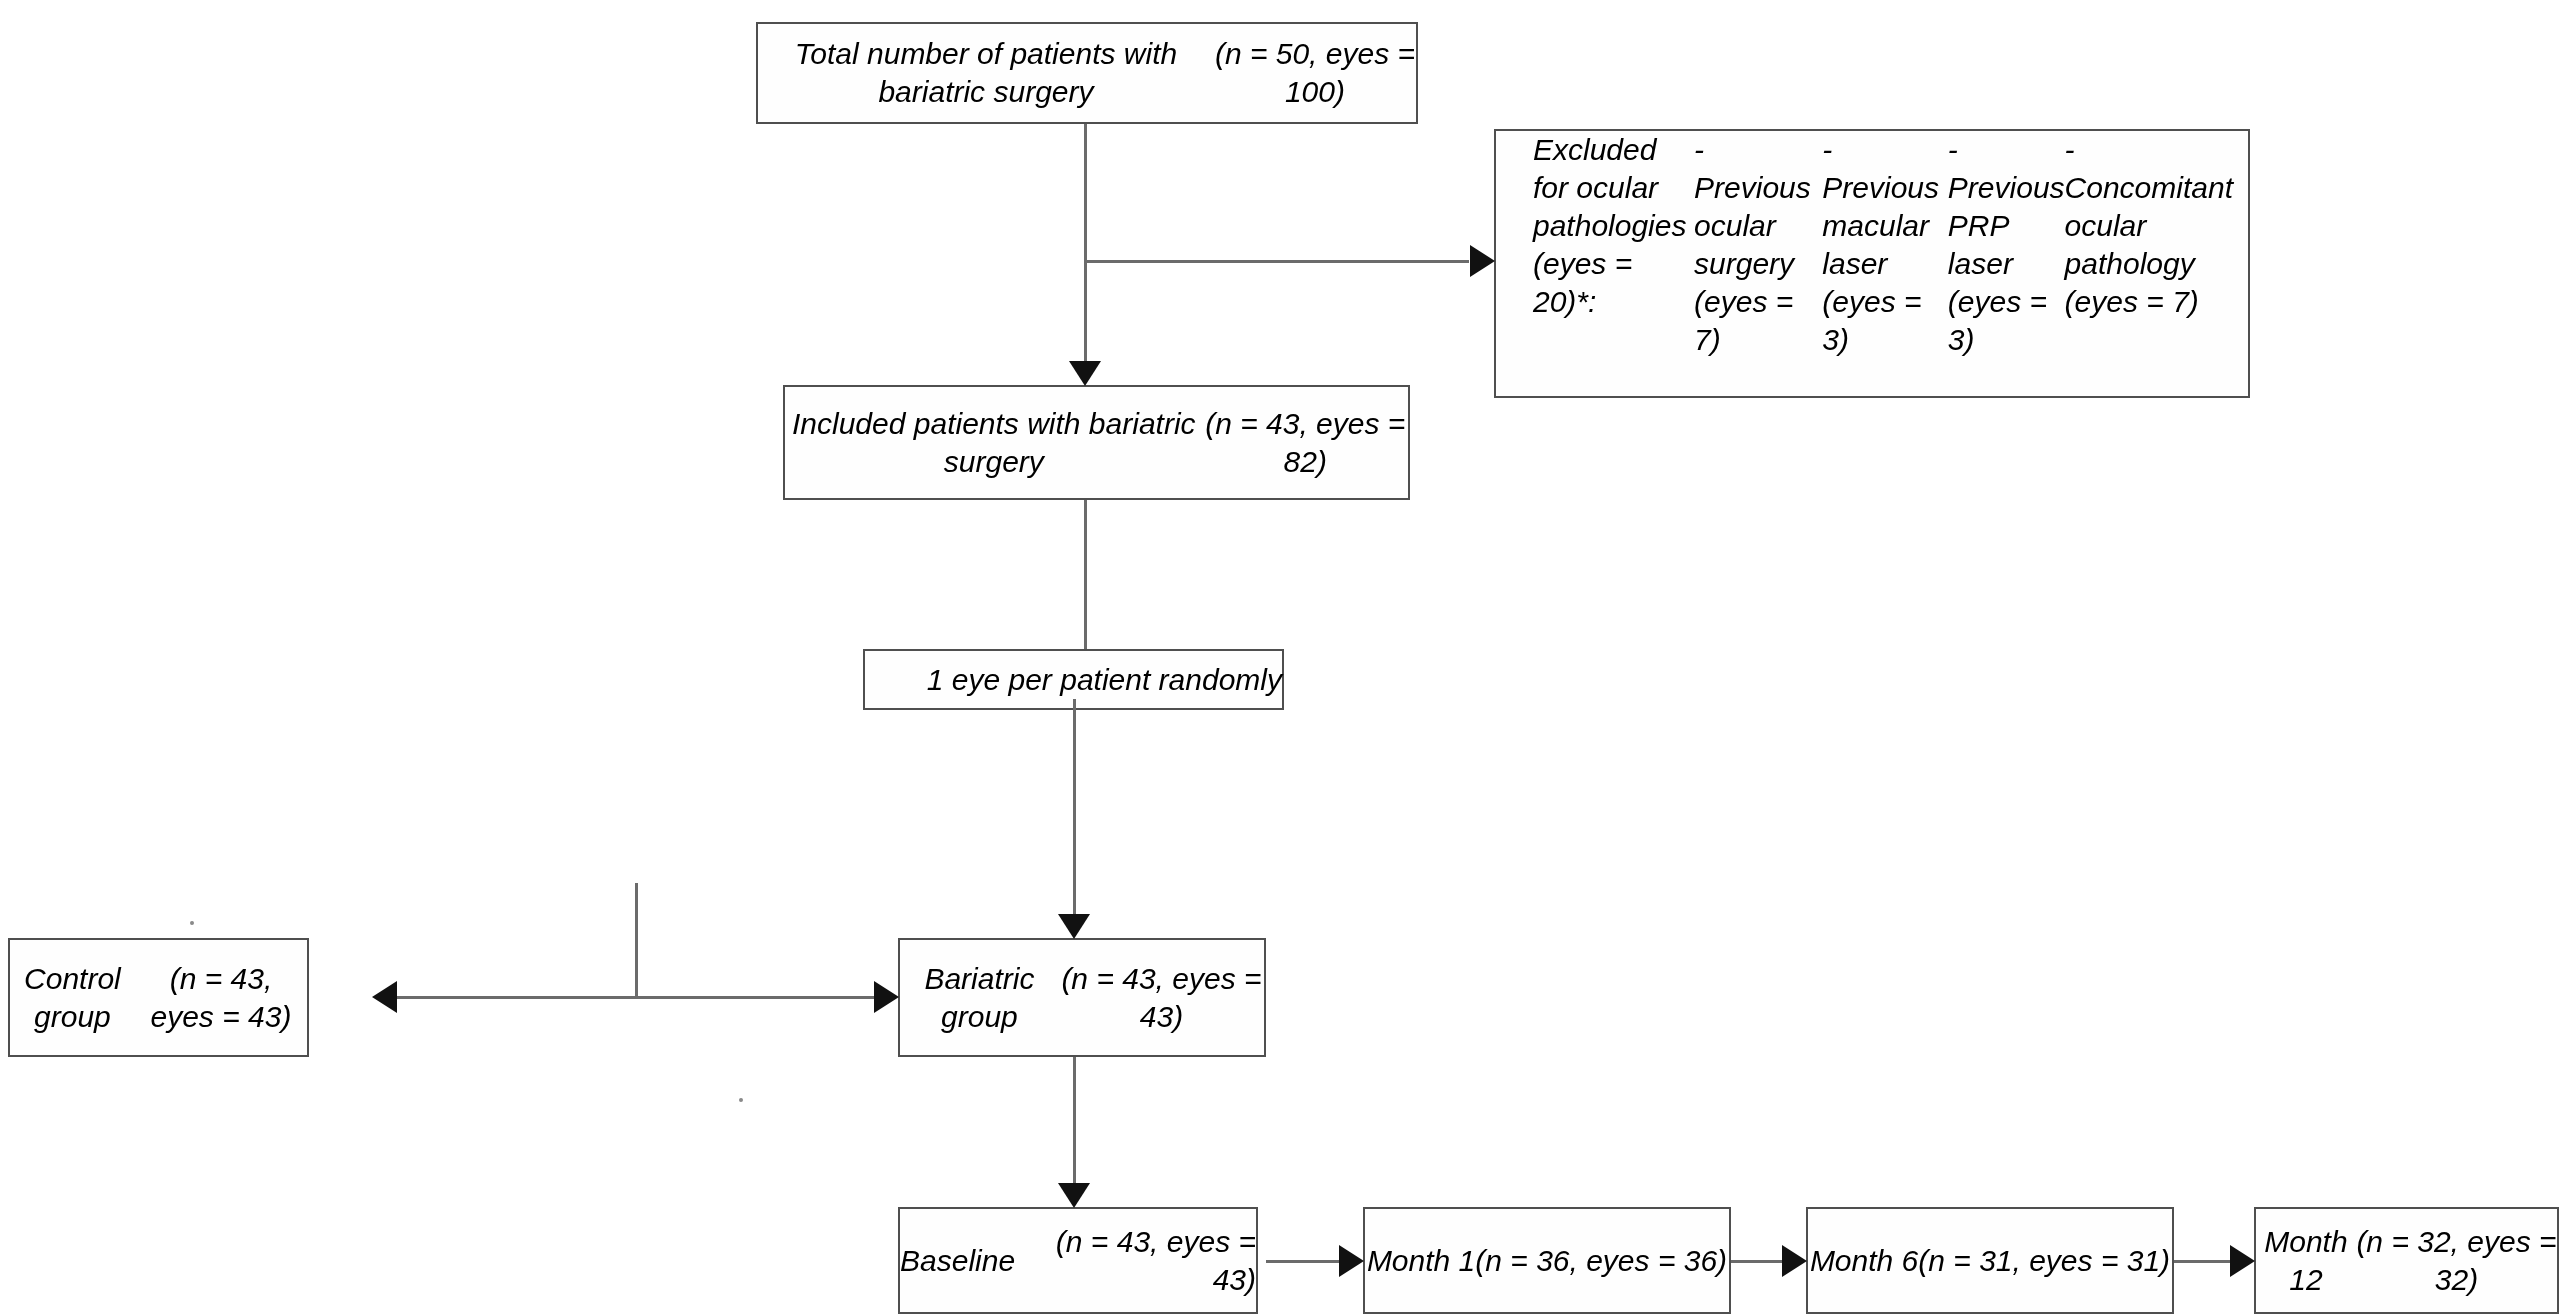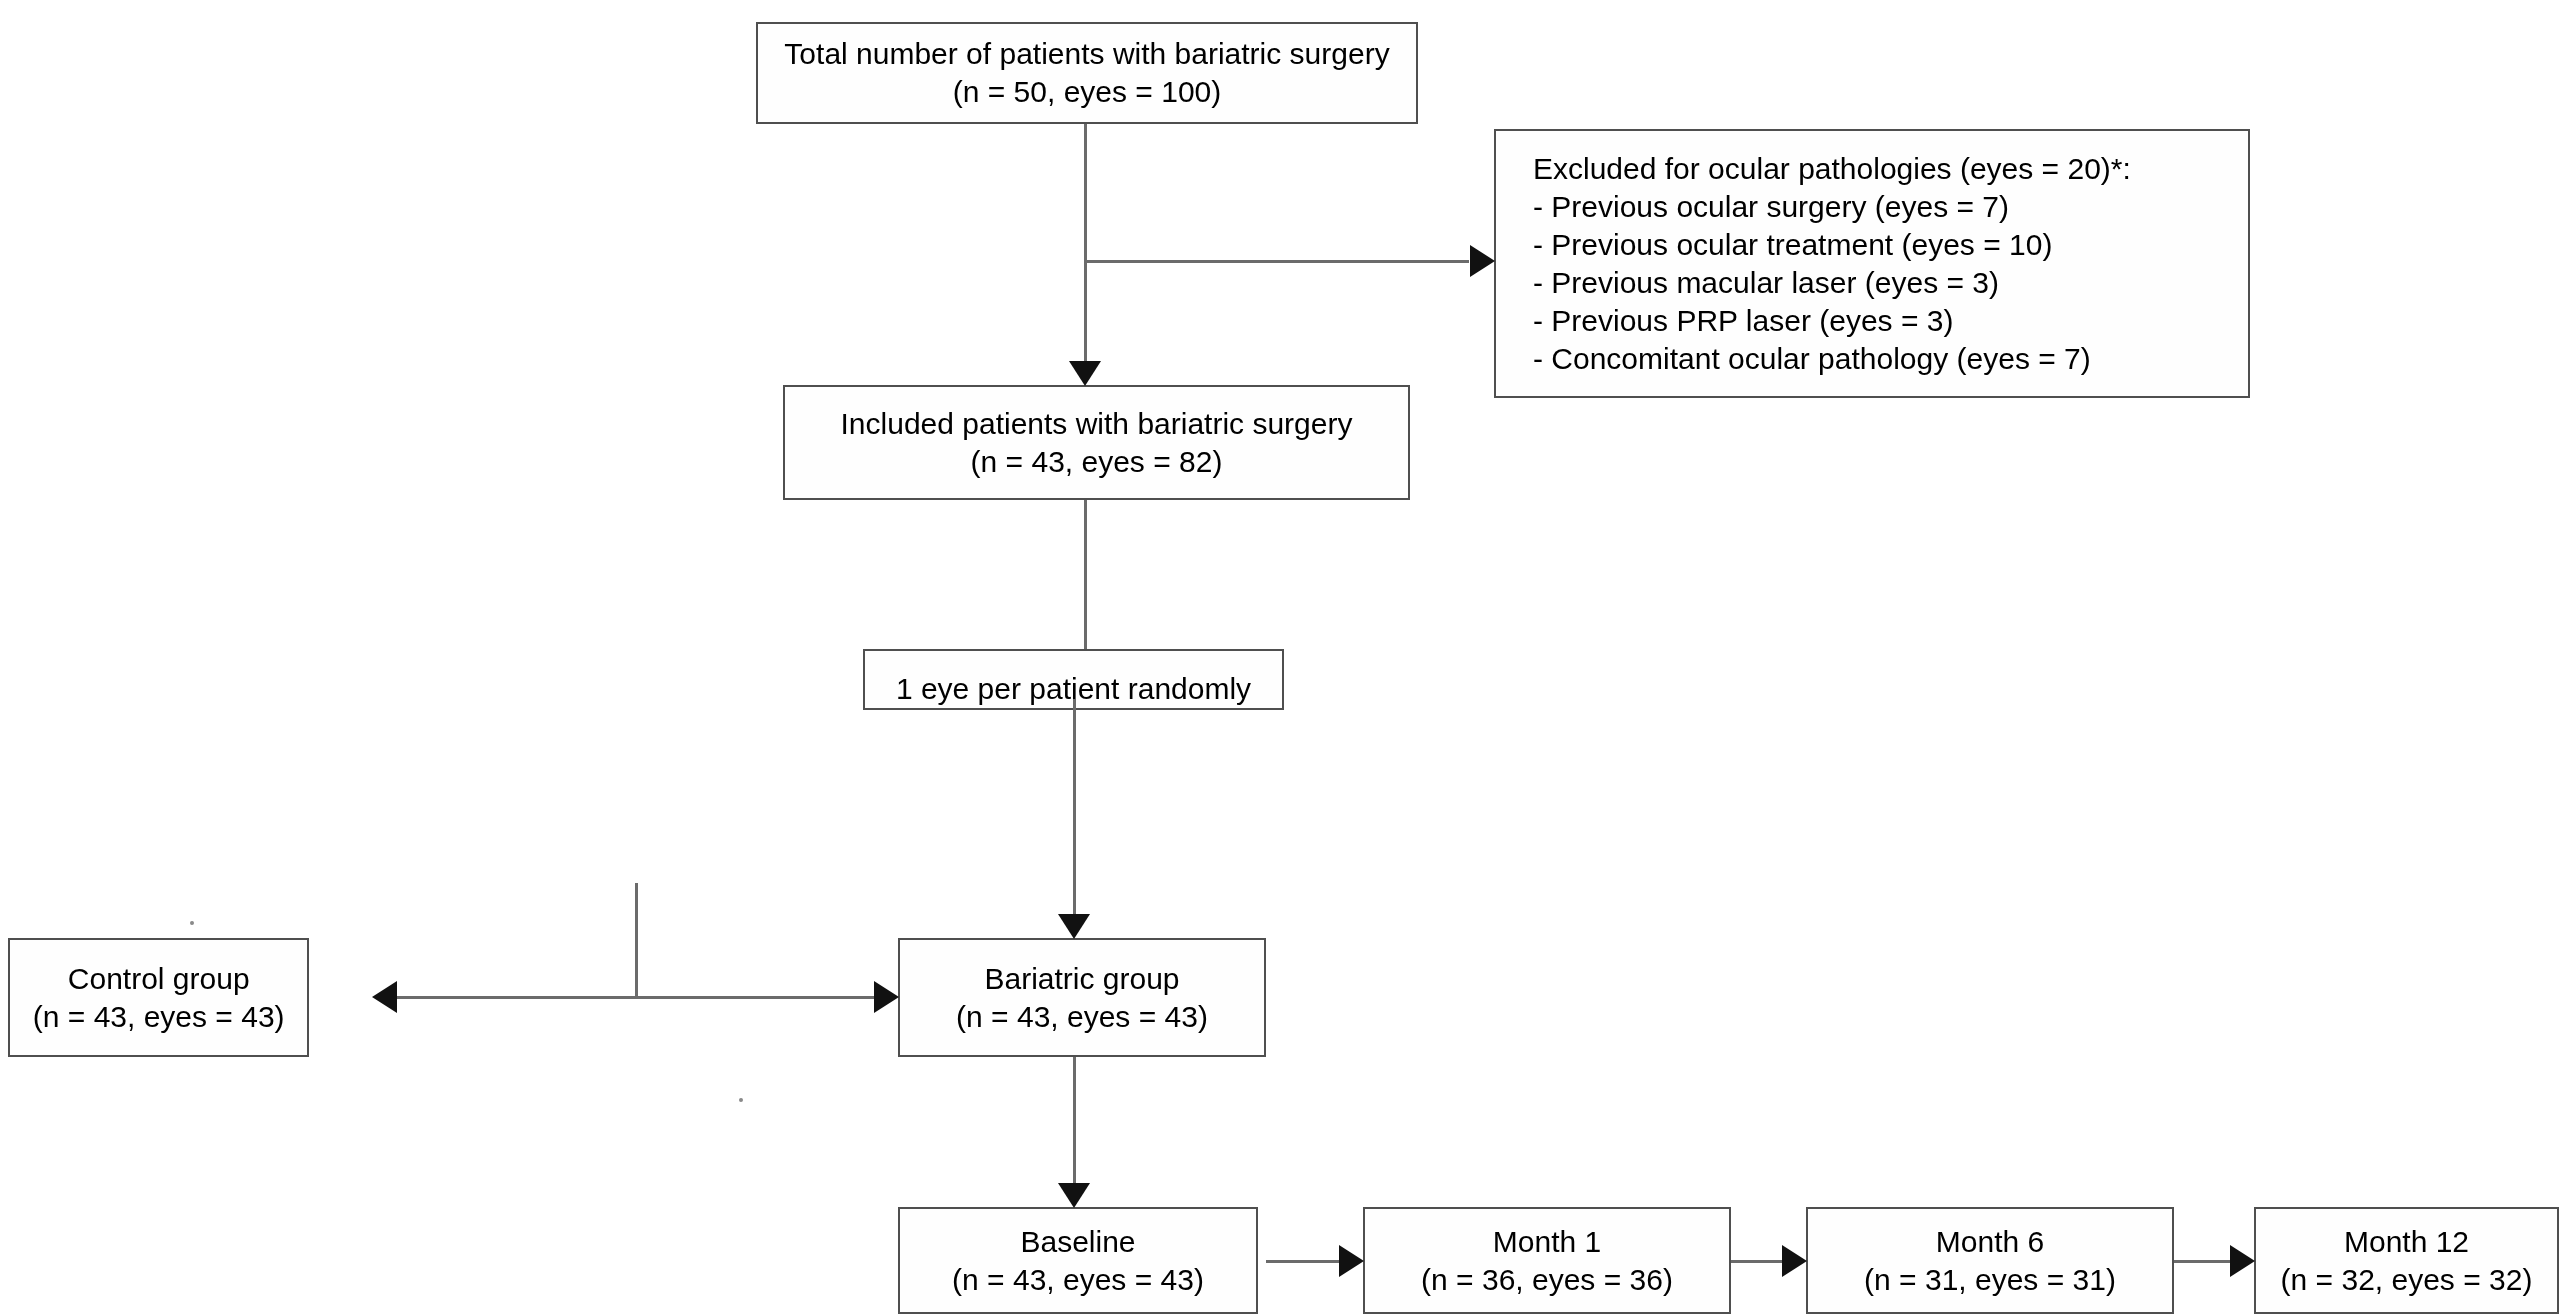--- a/index.html
+++ b/index.html
@@ -15,27 +15,28 @@
     font-family: "Liberation Sans", "DejaVu Sans", sans-serif;
     color: #000000;
     overflow: hidden;
   }
   .box {
     position: absolute;
     box-sizing: border-box;
     border: 2.5px solid #4f4f4f;
     background: #fefefe;
     display: flex;
-    flex-direction: column;
+    flex-direction: row;
     align-items: center;
     justify-content: center;
     text-align: center;
     font-size: 30px;
     line-height: 38px;
     color: #000000;
+    font-style: italic;
   }
   .box.left-align {
     align-items: flex-start;
     text-align: left;
     padding-left: 37px;
     padding-right: 15px;
   }
   .vline, .hline {
     position: absolute;
     background: #6b6b6b;
@@ -74,21 +75,20 @@
 <div id="canvas">
 
   <div class="box" style="left:756px; top:21.5px; width:662px; height:102px;">
     <div>Total number of patients with bariatric surgery</div>
     <div>(n = 50, eyes = 100)</div>
   </div>
 
   <div class="box left-align" style="left:1494px; top:129px; width:756px; height:269px;">
     <div>Excluded for ocular pathologies (eyes = 20)*:</div>
     <div>- Previous ocular surgery (eyes = 7)</div>
-    <div>- Previous ocular treatment (eyes = 10)</div>
     <div>- Previous macular laser (eyes = 3)</div>
     <div>- Previous PRP laser (eyes = 3)</div>
     <div>- Concomitant ocular pathology (eyes = 7)</div>
   </div>
 
   <div class="box" style="left:783px; top:385px; width:627px; height:115px;">
     <div>Included patients with bariatric surgery</div>
     <div>(n = 43, eyes = 82)</div>
   </div>
 

